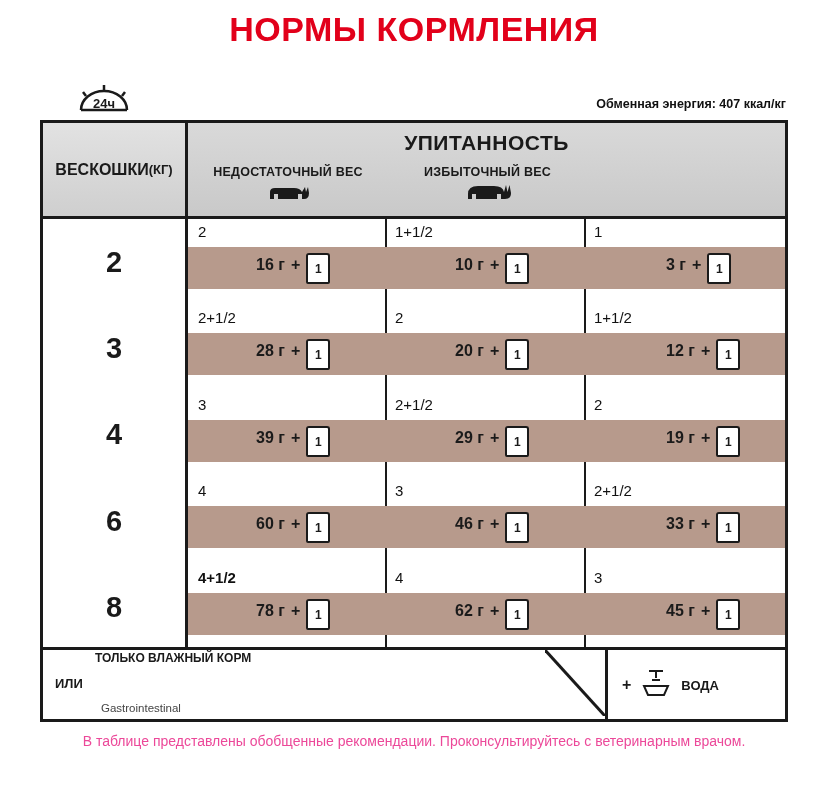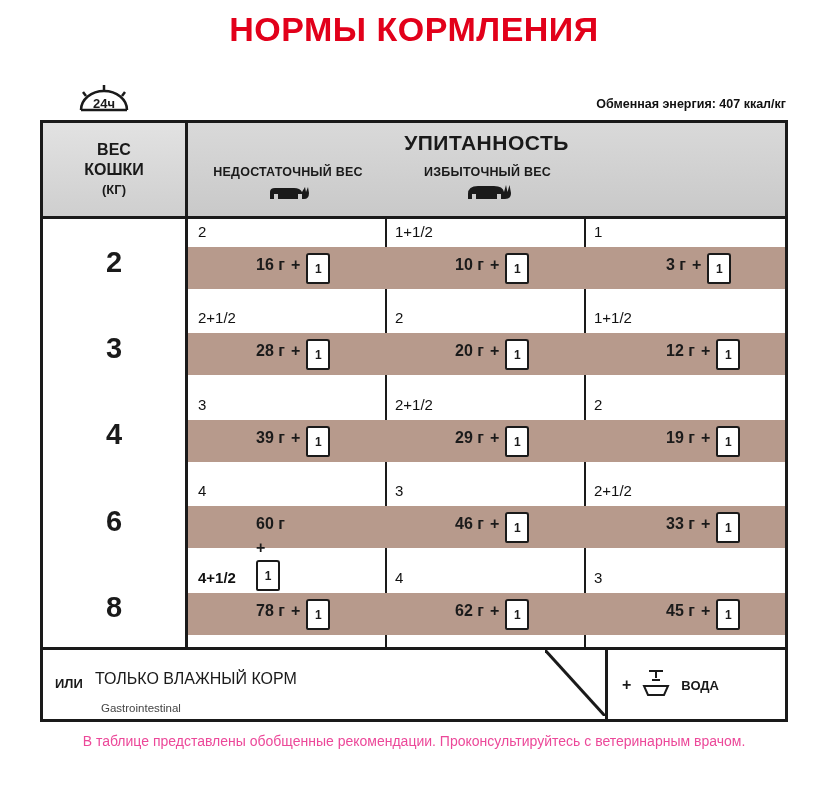--- a/index.html
+++ b/index.html
@@ -45,21 +45,21 @@
   .hdr{
     position:absolute;left:0;top:0;width:100%;height:96px;
     box-sizing:border-box;
     background:linear-gradient(to bottom,#d9d9d9,#c9c9c9);
     border-bottom:3px solid #1a1a1a;
   }
   .hdr-left{
     position:absolute;left:0;top:0;width:145px;height:100%;
     box-sizing:border-box;
     border-right:3px solid #1a1a1a;
-    display:flex;flex-direction:column;align-items:center;justify-content:center;
+    display:flex;flex-direction:row;align-items:center;justify-content:center;
     background:linear-gradient(to bottom,#e2e2e2,#cfcfcf);
   }
   .hdr-left div{font-size:16px;font-weight:bold;line-height:20px;text-align:center;}
   .hdr-left .kg{font-size:13px;font-weight:bold;}
   .hdr-right{
     position:absolute;left:145px;top:0;right:0;height:100%;
   }
   .upit{
     text-align:center;font-size:21px;font-weight:bold;
     padding-top:8px;letter-spacing:0.5px;
@@ -132,21 +132,21 @@
   
   .footer{
     position:absolute;left:40px;top:650px;width:748px;height:72px;
     border:3px solid #1a1a1a;border-top:none;box-sizing:border-box;
     background:#fff;
   }
   .ili{
     position:absolute;left:12px;top:26px;font-size:13px;font-weight:bold;
   }
   .f-line1{
-    position:absolute;left:52px;top:20px;font-size:16px;font-weight:normal;
+    position:absolute;left:52px;top:1px;font-size:12px;font-weight:bold;
   }
   .f-line2{
     position:absolute;left:52px;top:28px;right:180px;
     background:#b79a8c;padding:4px 6px;font-size:13.5px;font-weight:bold;
   }
   .f-line3{
     position:absolute;left:58px;top:52px;font-size:11.5px;color:#444;
   }
   .water{
     position:absolute;right:0;top:0;width:180px;height:100%;
@@ -309,21 +309,21 @@
         </div>
       </div>
 
       <div class="drow" style="top:259.2px;">
         <div class="dry">
           <div class="cell" style="left:10px;">4</div>
           <div class="cell" style="left:207px;">3</div>
           <div class="cell" style="left:406px;">2+1/2</div>
         </div>
         <div class="band">
-          <div class="cell" style="left:68px;flex-direction:column;">
+          <div class="cell" style="left:68px;">
             <span>60 г</span>
             <span class="plus">+</span>
             <span class="pouch">1</span>
           </div>
           <div class="cell" style="left:267px;">
             <span>46 г</span>
             <span class="plus">+</span>
             <span class="pouch">1</span>
           </div>
           <div class="cell" style="left:478px;">

